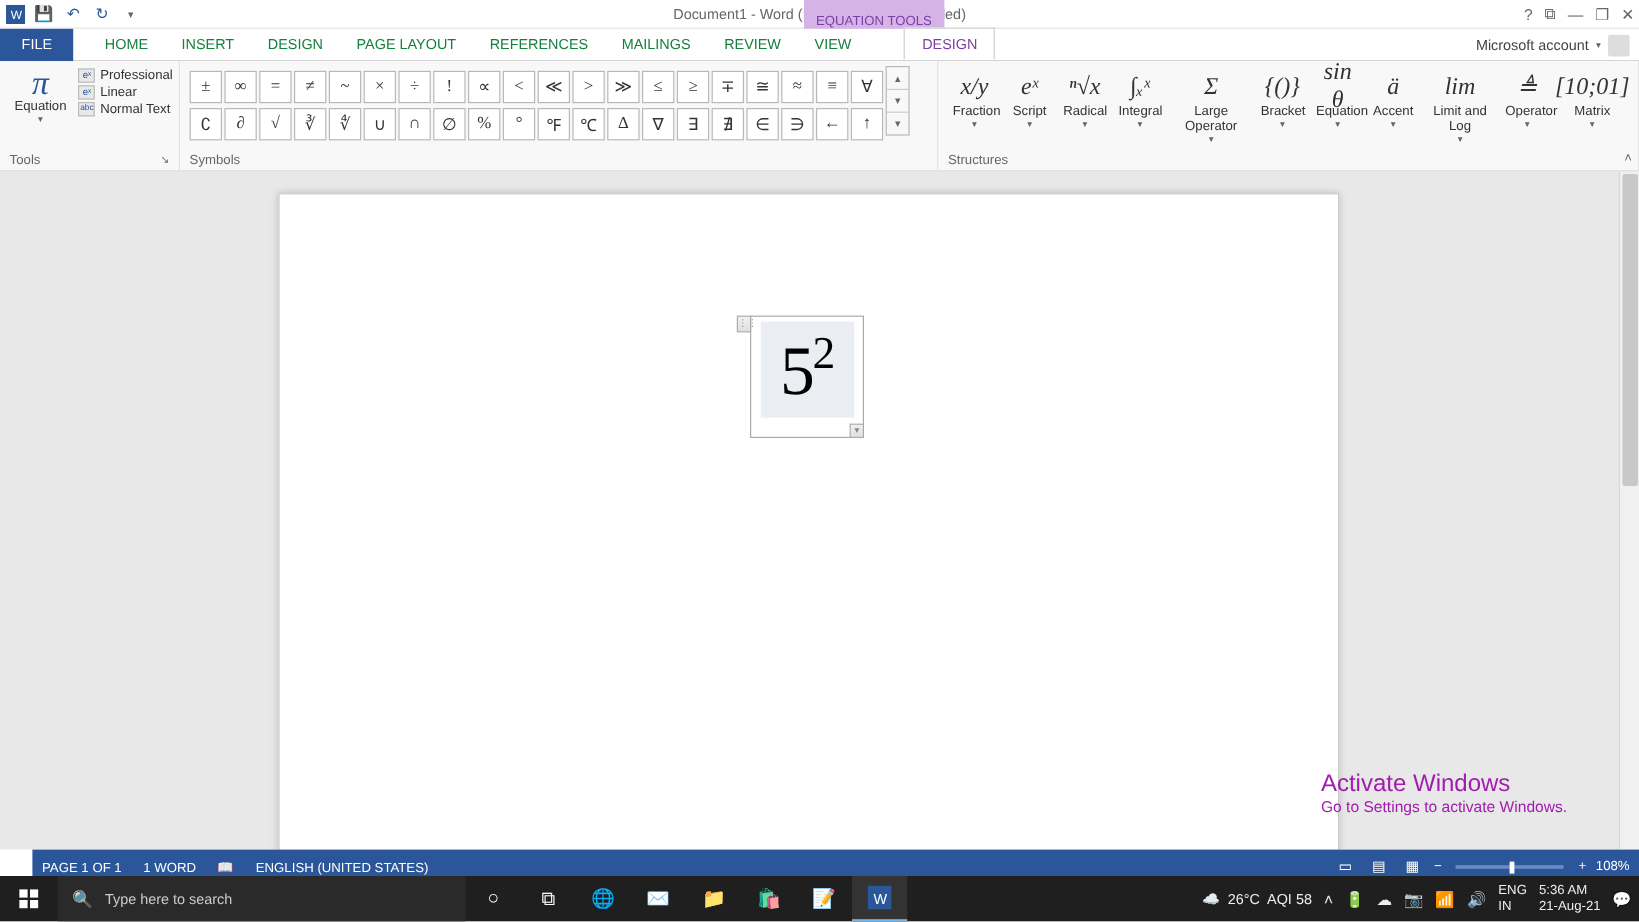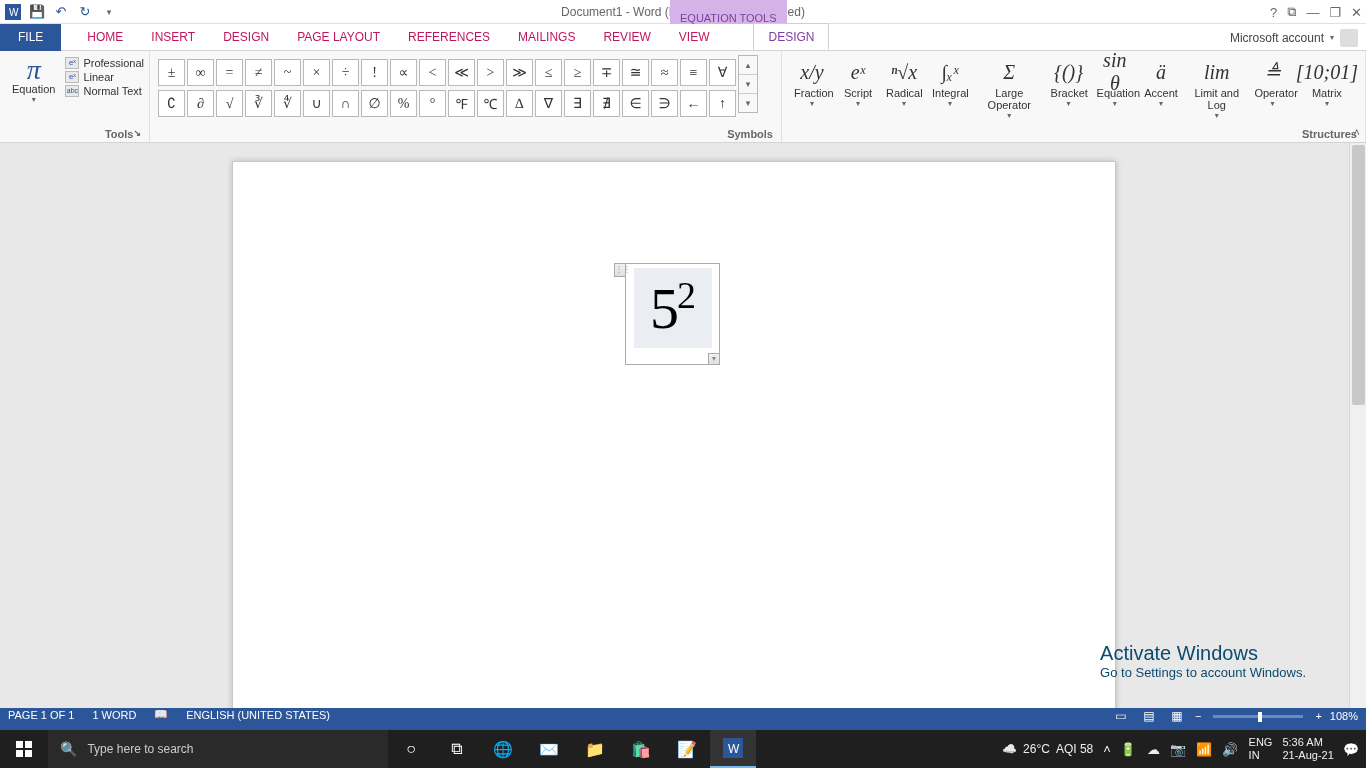--- a/index.html
+++ b/index.html
@@ -9,30 +9,30 @@
 .titlebar { height: 24px; background: #fff; display: flex; align-items: center; position: relative; border-bottom: 1px solid #e1e1e1; }
 .titlebar .qat { display: flex; align-items: center; gap: 6px; padding-left: 4px; }
 .titlebar .qat .icon { width: 18px; height: 18px; display: inline-flex; align-items: center; justify-content: center; color: #2b579a; font-size: 13px; }
 .titlebar .title-text { position: absolute; left: 50%; transform: translateX(-50%); font-size: 12px; color: #666; }
 .titlebar .eqtools { position: absolute; left: 670px; top: 0; height: 36px; background: #d6b3e6; color: #7a3fa3; font-size: 11px; display: flex; align-items: center; padding: 0 10px; font-weight: 400; }
 .titlebar .winctl { position: absolute; right: 4px; top: 0; display: flex; gap: 10px; align-items: center; height: 24px; color: #666; font-size: 13px; }
 .winctl span { cursor: default; }
 
 
 .tabs { height: 27px; background: #fff; display: flex; align-items: center; border-bottom: 1px solid #d4d4d4; position: relative; }
-.tab { padding: 0 14px; height: 27px; display: flex; align-items: center; font-size: 12px; color: #be185d; cursor: default; }
+.tab { padding: 0 14px; height: 27px; display: flex; align-items: center; font-size: 12px; color: #15803d; cursor: default; }
 .tab.file { background: #2b579a; color: #fff; margin-right: 12px; padding: 0 18px; }
 .tab.design { color: #7a3fa3; border: 1px solid #cfcfcf; border-bottom: 1px solid #fff; background: #fff; margin-top: -1px; }
 .ms-account { position: absolute; right: 8px; top: 0; height: 27px; display: flex; align-items: center; font-size: 12px; color: #444; gap: 6px; }
 .avatar { width: 18px; height: 18px; background: #ddd; border-radius: 2px; display: inline-block; }
 
 
 .ribbon { height: 92px; background: #f8f8f8; border-bottom: 1px solid #d4d4d4; display: flex; position: relative; }
 .ribbon-group { border-right: 1px solid #e1e1e1; padding: 4px 8px 0 8px; display: flex; flex-direction: column; justify-content: space-between; }
-.ribbon-group .label { text-align: right; font-size: 11px; color: #666; padding-bottom: 2px; font-weight: bold; }
+.ribbon-group .label { text-align: left; font-size: 11px; color: #666; padding-bottom: 2px; }
 .ribbon-collapse { position: absolute; right: 6px; bottom: 4px; font-size: 11px; color: #666; }
 
 
 .tools-top { display: flex; gap: 6px; }
 .eq-big { text-align: center; padding: 2px 4px; }
 .eq-big .pi { font-family: "Cambria Math", serif; font-size: 28px; font-style: italic; color: #2b579a; line-height: 26px; }
 .eq-big .lbl { font-size: 11px; color: #333; }
 .eq-big .arrow { font-size: 8px; color: #666; }
 .convert-list { display: flex; flex-direction: column; gap: 2px; font-size: 11px; color: #333; padding-top: 2px; }
 .convert-list div { display: flex; align-items: center; gap: 4px; }
@@ -58,26 +58,26 @@
 .page { position: absolute; left: 232px; top: 18px; width: 884px; height: 1100px; background: #fff; box-shadow: 0 0 6px rgba(0,0,0,.2); border: 1px solid #c8c8c8; }
 .eq-box { position: absolute; left: 625px; top: 120px; width: 95px; height: 102px; border: 1px solid #aaa; background: #fff; }
 .eq-box .handle-top { position: absolute; left: -12px; top: -1px; width: 12px; height: 14px; border: 1px solid #aaa; background: linear-gradient(#f0f0f0,#e0e0e0); font-size: 8px; text-align: center; color: #888; line-height: 12px; }
 .eq-box .handle-bot { position: absolute; right: -1px; bottom: -1px; width: 12px; height: 12px; border: 1px solid #aaa; background: linear-gradient(#f0f0f0,#e0e0e0); font-size: 8px; text-align: center; color: #888; }
 .eq-inner { position: absolute; left: 8px; top: 4px; width: 78px; height: 80px; background: #eaeef3; display: flex; align-items: center; justify-content: center; }
 .eq-inner .base { font-family: "Cambria Math", serif; font-size: 58px; color: #000; }
 .eq-inner .sup { font-family: "Cambria Math", serif; font-size: 38px; color: #000; margin-top: -26px; margin-left: -2px; }
 .vscroll { position: absolute; right: 0; top: 0; width: 17px; height: 100%; background: #f0f0f0; border-left: 1px solid #d8d8d8; }
 .vscroll .thumb { position: absolute; top: 2px; left: 2px; width: 13px; height: 260px; background: #c8c8c8; border-radius: 2px; }
 
-.watermark { position: absolute; right: 60px; bottom: 28px; color: #0c4a6e; }
+.watermark { position: absolute; right: 60px; bottom: 28px; color: #a21caf; }
 .watermark .wt1 { font-size: 20px; }
 .watermark .wt2 { font-size: 13px; }
 
 
-.statusbar { height: 22px; background: #2b579a; color: #fff; font-size: 11px; display: flex; align-items: flex-start; padding: 0 8px; position: relative; }
+.statusbar { height: 22px; background: #2b579a; color: #fff; font-size: 11px; display: flex; align-items: flex-end; padding: 0 8px; position: relative; margin-left: 27px; }
 .statusbar .sl { display: flex; gap: 18px; align-items: center; }
 .statusbar .sr { position: absolute; right: 8px; display: flex; gap: 8px; align-items: center; }
 .sr .vicon { width: 20px; height: 16px; display: inline-flex; align-items: center; justify-content: center; font-size: 12px; }
 .zoom-slider { width: 90px; height: 3px; background: #6a8bc0; position: relative; margin: 0 4px; }
 .zoom-slider::after { content: ''; position: absolute; left: 50%; top: -3px; width: 4px; height: 10px; background: #fff; }
 
 
 .taskbar { height: 38px; background: #1f1f1f; display: flex; align-items: center; color: #fff; font-size: 12px; position: relative; }
 .start-btn { width: 48px; height: 38px; display: flex; align-items: center; justify-content: center; color: #fff; font-size: 16px; }
 .search-box { width: 340px; height: 38px; background: #2a2a2a; display: flex; align-items: center; padding: 0 12px; gap: 10px; color: #ccc; }
@@ -289,21 +289,21 @@
   <div class="eq-box">
     <div class="handle-top">⋮⋮</div>
     <div class="eq-inner">
       <span class="base">5</span>
       <span class="sup">2</span>
     </div>
     <div class="handle-bot">▾</div>
   </div>
   <div class="watermark">
     <div class="wt1">Activate Windows</div>
-    <div class="wt2">Go to Settings to account Windows.</div>
+    <div class="wt2">Go to Settings to activate Windows.</div>
   </div>
   <div class="vscroll">
     <div class="thumb"></div>
   </div>
 </div>
 
 <div class="statusbar">
   <div class="sl">
     <span>PAGE 1 OF 1</span>
     <span>1 WORD</span>

